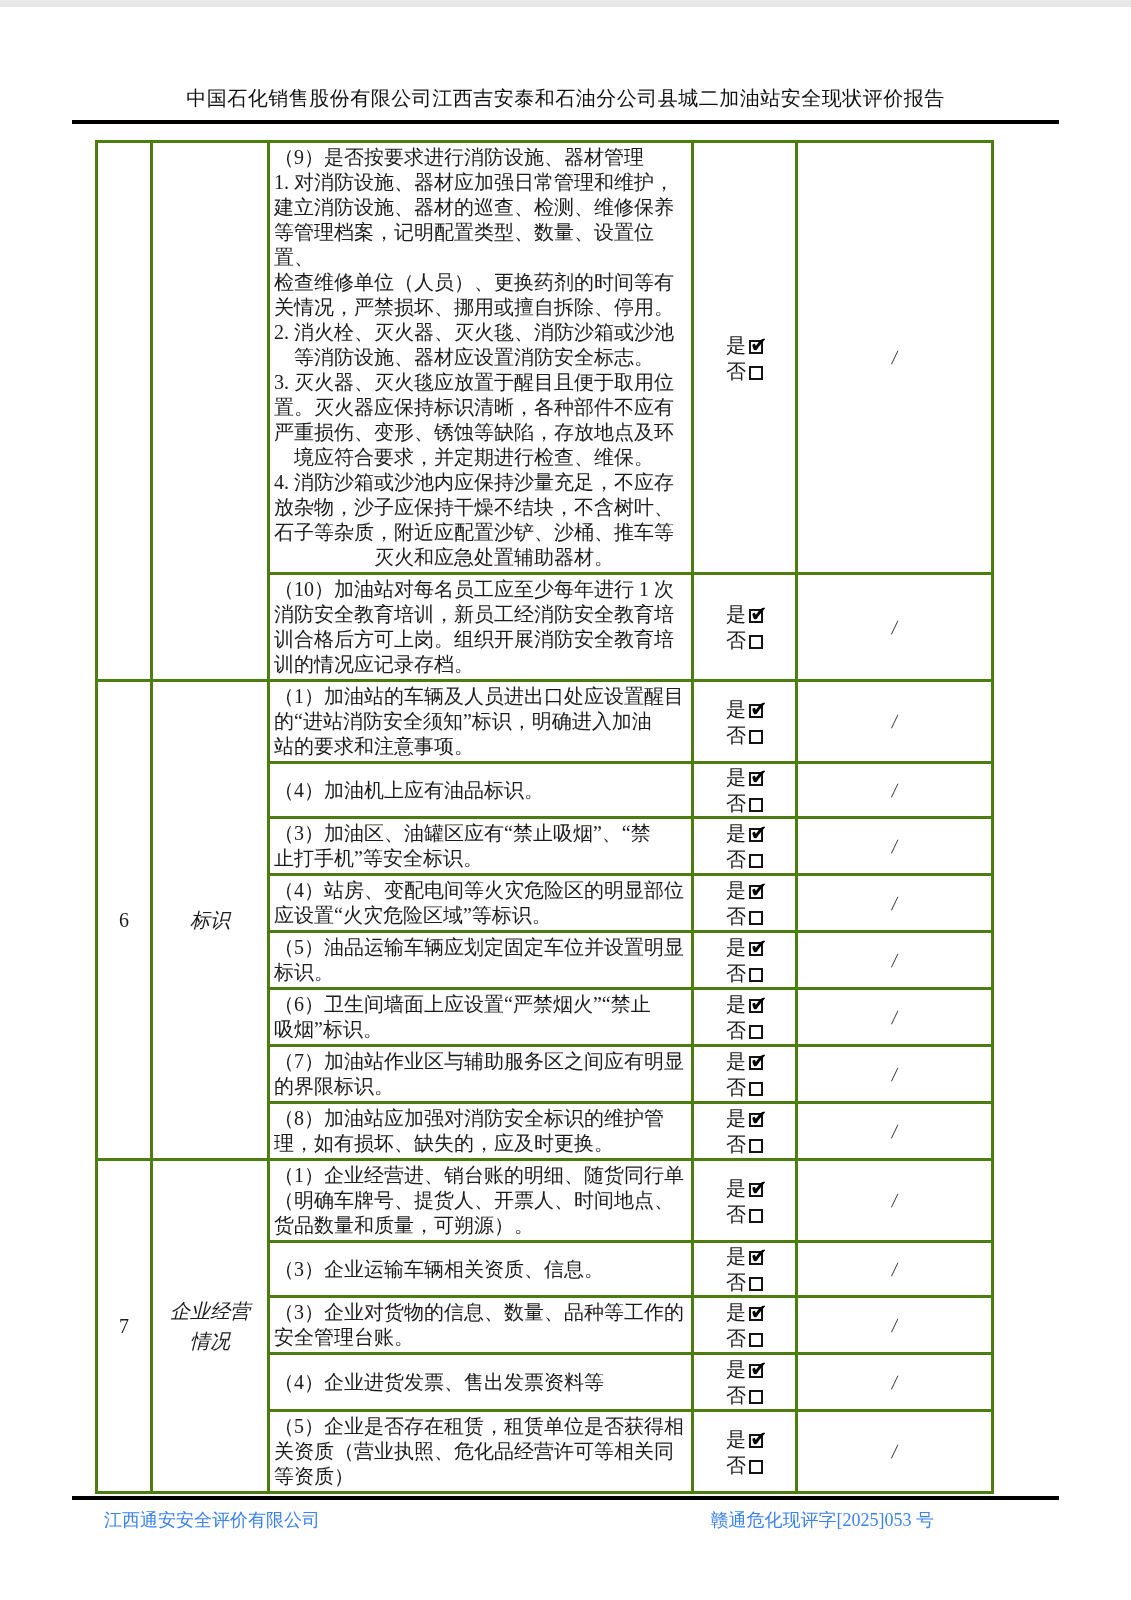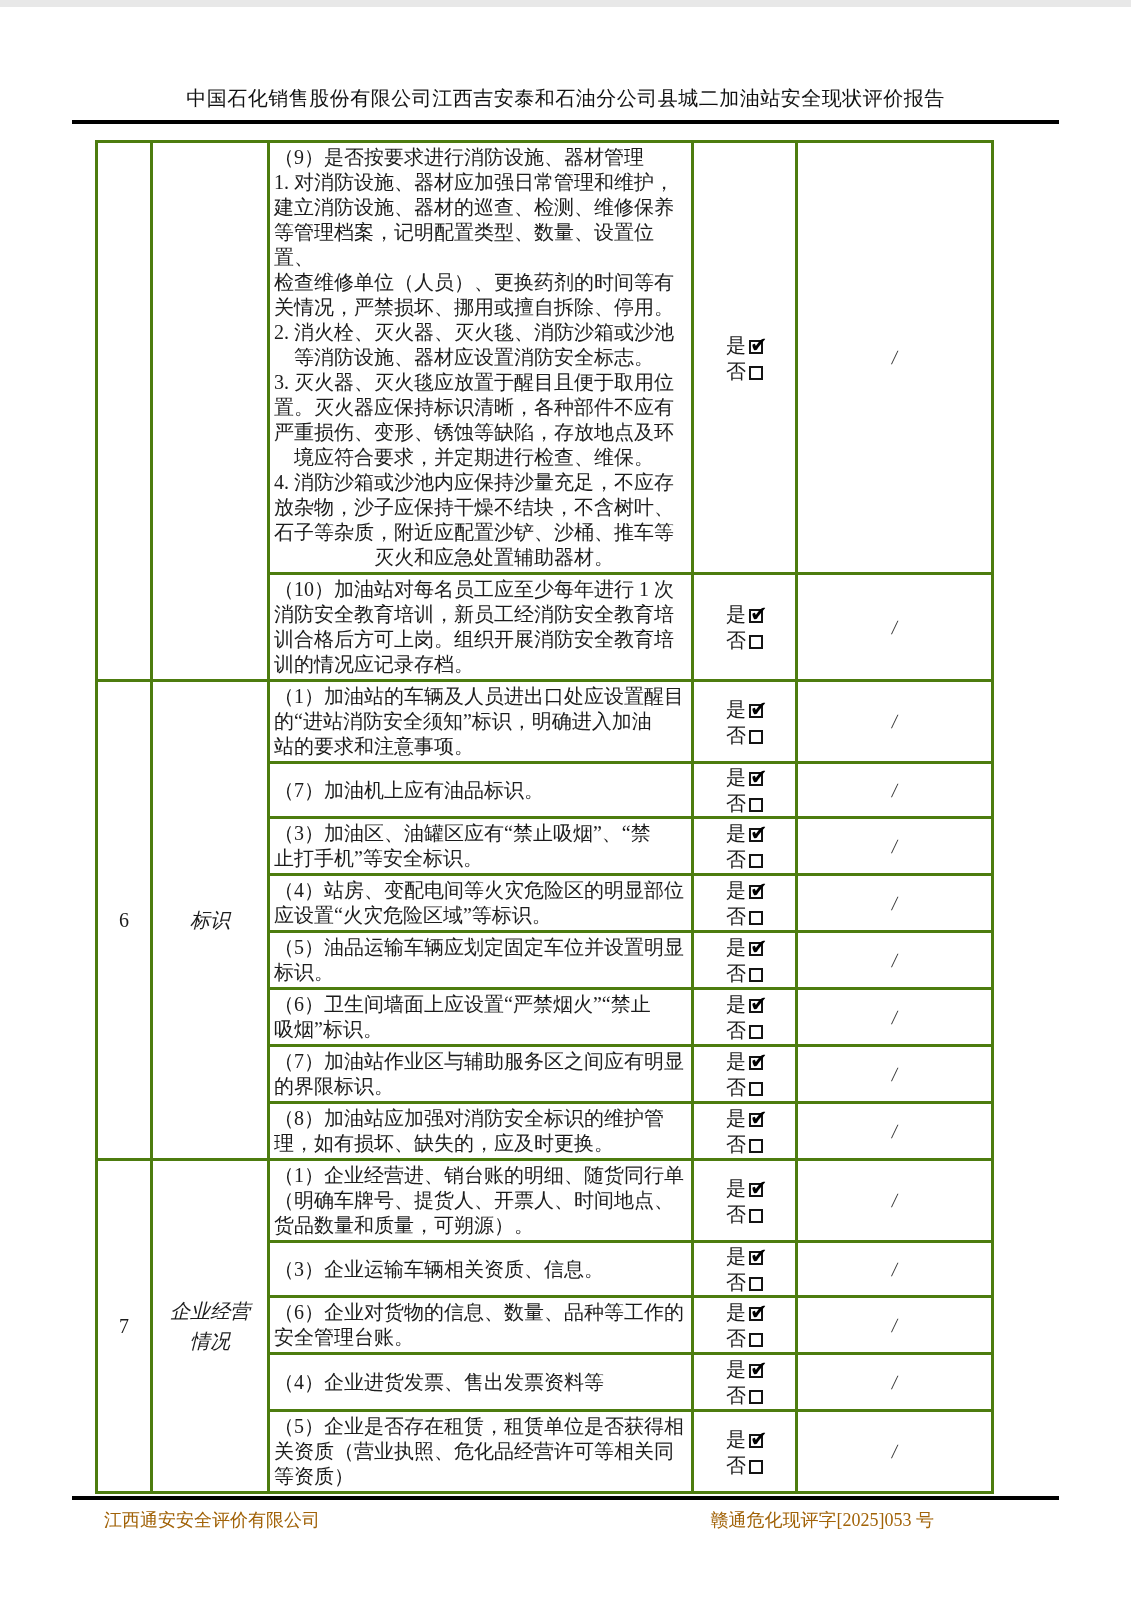--- a/index.html
+++ b/index.html
@@ -54,21 +54,21 @@
     position:absolute; top:1460px; left:0; width:100%;
     text-align:center; font-size:18px;
   }
   .footer-rule {
     position:absolute; top:1489px; left:72px; width:987px; height:4px;
     background:#000;
   }
   .doc-footer {
     position:absolute; top:1501px; left:104px; width:830px;
     display:flex; justify-content:space-between;
-    font-size:18px; color:#a16207;
+    font-size:18px; color:#3b82f6;
   }
 </style>
 </head>
 <body>
 
 <div class="page">
 
   <div class="doc-title">中国石化销售股份有限公司江西吉安泰和石油分公司县城二加油站安全现状评价报告</div>
   <div class="header-rule"></div>
 
@@ -131,21 +131,21 @@
 站的要求和注意事项。</td>
         <td class="c-yn">
           <span class="yn-block">
             <span class="yn-line"><span>是</span><span class="cb checked"></span></span>
             <span class="yn-line"><span>否</span><span class="cb"></span></span>
           </span>
         </td>
         <td class="c-rem"><span class="slash">/</span></td>
       </tr>
       <tr style="height:54px">
-        <td class="c-text">（7）加油机上应有油品标识。</td>
+        <td class="c-text">（4）加油机上应有油品标识。</td>
         <td class="c-yn">
           <span class="yn-block">
             <span class="yn-line"><span>是</span><span class="cb checked"></span></span>
             <span class="yn-line"><span>否</span><span class="cb"></span></span>
           </span>
         </td>
         <td class="c-rem"><span class="slash">/</span></td>
       </tr>
       <tr style="height:55px">
         <td class="c-text">（3）加油区、油罐区应有“禁止吸烟”、“禁
@@ -233,21 +233,21 @@
         <td class="c-text">（3）企业运输车辆相关资质、信息。</td>
         <td class="c-yn">
           <span class="yn-block">
             <span class="yn-line"><span>是</span><span class="cb checked"></span></span>
             <span class="yn-line"><span>否</span><span class="cb"></span></span>
           </span>
         </td>
         <td class="c-rem"><span class="slash">/</span></td>
       </tr>
       <tr style="height:49px">
-        <td class="c-text">（6）企业对货物的信息、数量、品种等工作的
+        <td class="c-text">（3）企业对货物的信息、数量、品种等工作的
 安全管理台账。</td>
         <td class="c-yn">
           <span class="yn-block">
             <span class="yn-line"><span>是</span><span class="cb checked"></span></span>
             <span class="yn-line"><span>否</span><span class="cb"></span></span>
           </span>
         </td>
         <td class="c-rem"><span class="slash">/</span></td>
       </tr>
       <tr style="height:57px">

